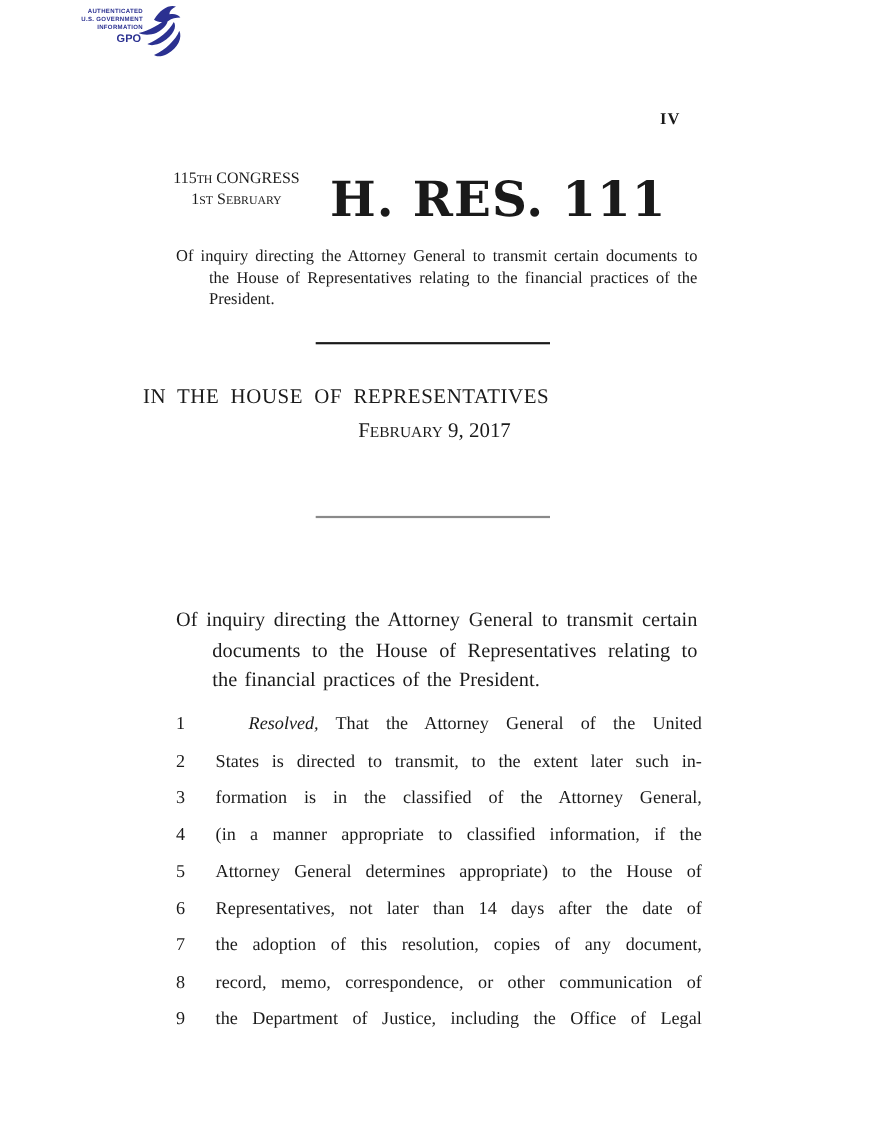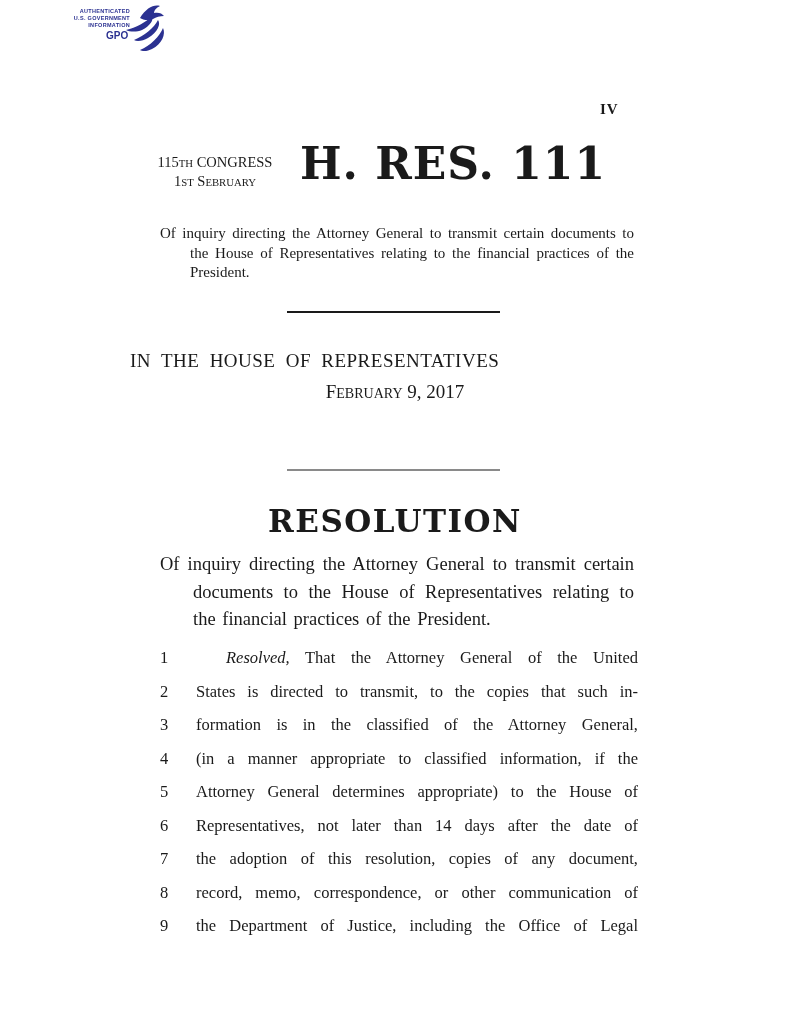--- a/index.html
+++ b/index.html
@@ -66,21 +66,21 @@
     width: 142px;
     text-align: center;
     font-size: 14.5px;
     line-height: 18px;
     white-space: nowrap;
   }
   .sc { font-size: 0.74em; }
   .bill-number {
     position: absolute;
     left: 300px;
-    top: 138px;
+    top: 156px;
     font-family: "DejaVu Serif", serif;
     font-size: 44px;
     font-weight: bold;
     letter-spacing: 1px;
     white-space: nowrap;
   }
 
   
   .summary {
     position: absolute;
@@ -214,33 +214,32 @@
 
   <div class="summary">Of inquiry directing the Attorney General to transmit certain documents to the House of Representatives relating to the financial practices of the President.</div>
 
   <div class="rule rule-1"></div>
 
   <div class="chamber">IN THE HOUSE OF REPRESENTATIVES</div>
   <div class="date-line"><span>F</span><span class="sc">EBRUARY</span><span> 9, 2017</span></div>
 
   <div class="rule rule-2"></div>
 
-  <div class="res-title">RESOLUTION</div>
   <div class="preamble">Of inquiry directing the Attorney General to transmit certain documents to the House of Representatives relating to the financial practices of the President.</div>
 
   <div class="body-lines">
       <div class="bline">
         <span class="lnum">1</span>
         <span class="lgap"></span>
         <div class="ltxt indent"><em>Resolved,</em> That the Attorney General of the United</div>
       </div>
       <div class="bline">
         <span class="lnum">2</span>
         <span class="lgap"></span>
-        <div class="ltxt">States is directed to transmit, to the copies that such in-</div>
+        <div class="ltxt">States is directed to transmit, to the extent later such in-</div>
       </div>
       <div class="bline">
         <span class="lnum">3</span>
         <span class="lgap"></span>
         <div class="ltxt">formation is in the classified of the Attorney General,</div>
       </div>
       <div class="bline">
         <span class="lnum">4</span>
         <span class="lgap"></span>
         <div class="ltxt">(in a manner appropriate to classified information, if the</div>

